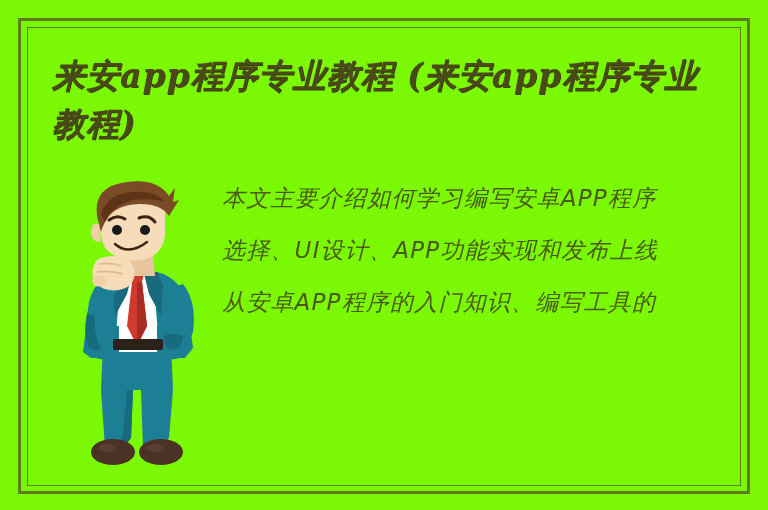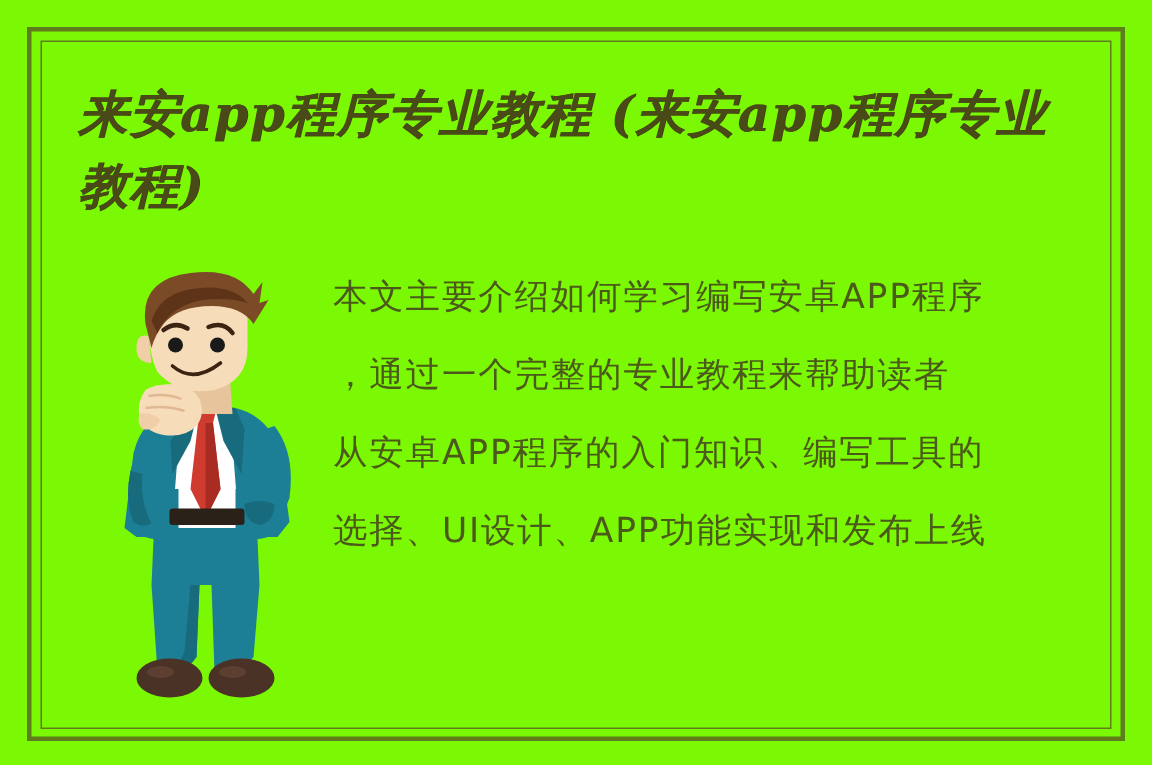--- a/index.html
+++ b/index.html
@@ -62,20 +62,21 @@
   }
 
   
   .body-col {
     position: absolute;
     left: 222px;
     top: 172px;
     width: 518px;
     height: 312px;
     overflow: hidden;
+    font-style: italic;
   }
   .body-line {
     color: #4b5a1a;
     font-family: "DejaVu Sans", sans-serif;
     font-size: 23px;
     line-height: 52px;
     letter-spacing: 1.2px;
     white-space: nowrap;
   }
 
@@ -94,23 +95,22 @@
 
 <div id="poster">
 
   <div class="frame-outer"></div>
   <div class="frame-inner"></div>
 
   <div class="title">来安app程序专业教程 (来安app程序专业教程)</div>
 
   <div class="body-col">
     <div class="body-line">本文主要介绍如何学习编写安卓APP程序</div>
-    <div class="body-line">，通过一个完整的专业教程来帮助读者</div>
+    <div class="body-line">选择、UI设计、APP功能实现和发布上线</div>
     <div class="body-line">从安卓APP程序的入门知识、编写工具的</div>
-    <div class="body-line">选择、UI设计、APP功能实现和发布上线</div>
   </div>
 
   <div class="person">
     <svg viewBox="0 0 160 300" xmlns="http://www.w3.org/2000/svg">
 
       <path d="M46 168 L114 168 L116 214 L112 262 L104 272 L86 272 L84 214
                L76 214 L74 262 L66 272 L48 272 L44 214 Z" fill="#1d7f95"></path>
       <path d="M84 214 L76 214 L74 262 L66 272 L60 272 L66 258 L70 214 Z" fill="#186a7d"></path>
 
       <ellipse cx="56" cy="276" rx="22" ry="13" fill="#4a3226"></ellipse>

